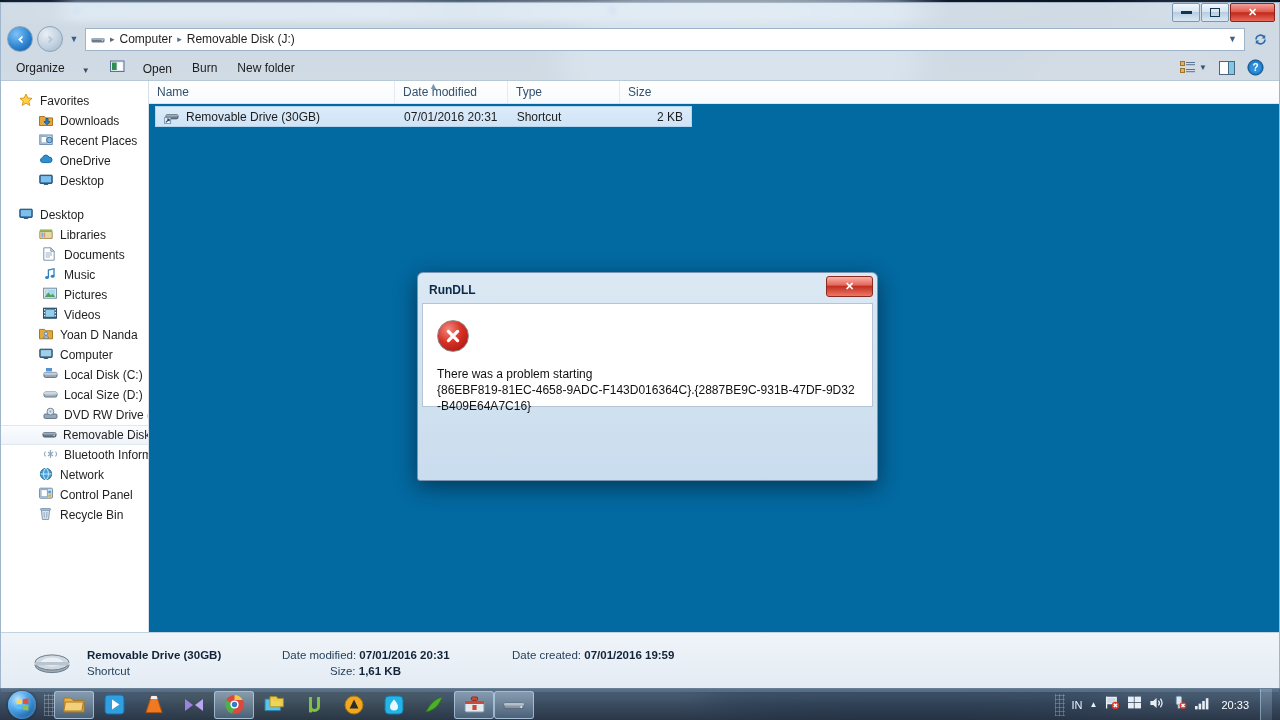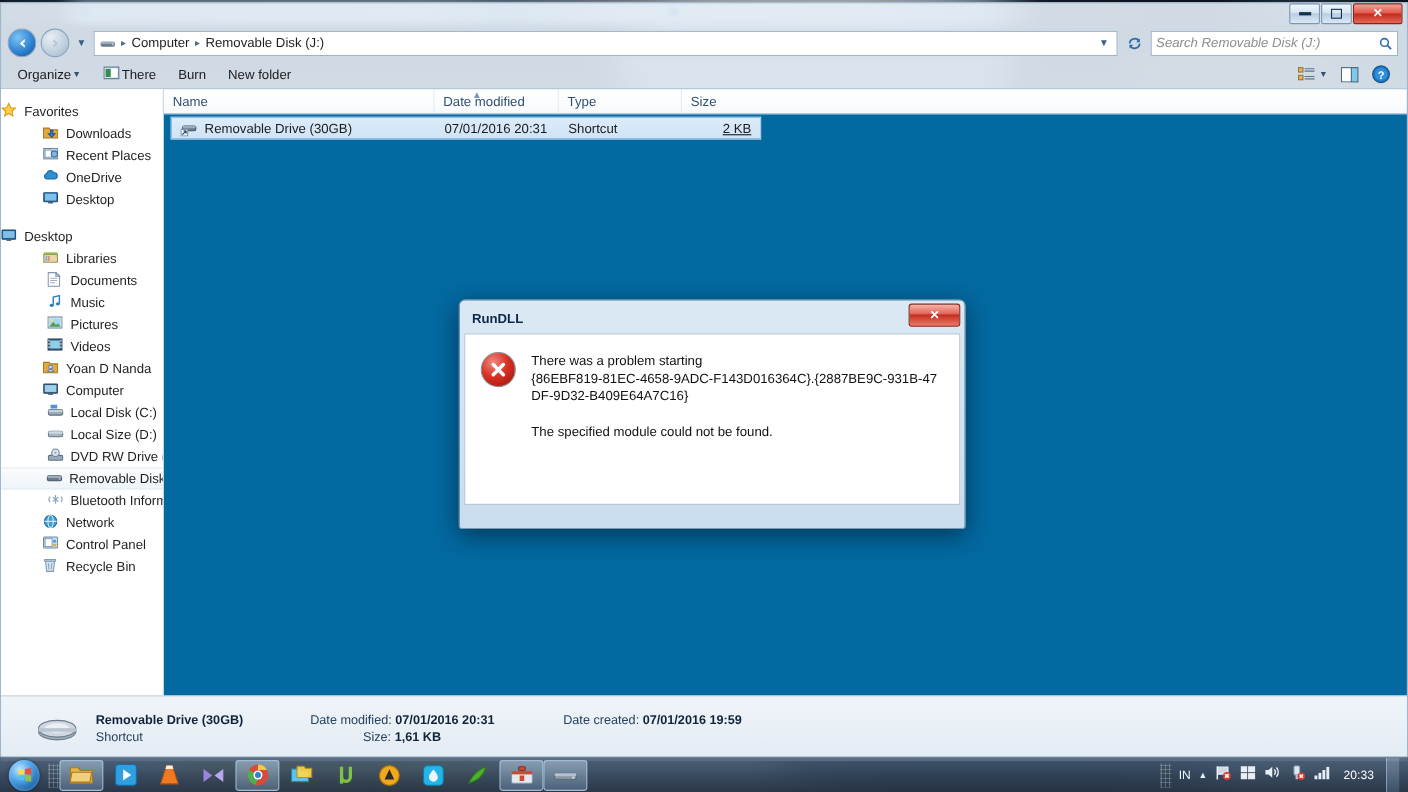--- a/index.html
+++ b/index.html
@@ -60,32 +60,32 @@
                 border: 1px solid transparent; color:#2f6ba8; font-size: 12px; }
   .searchfield {
     width: 225px; height: 23px; background: #fff; border: 1px solid #9cb3c9;
     display: flex; align-items: center; padding: 0 4px; gap: 4px;
   }
   .searchfield .ph { flex:1; font-style: italic; color: #8d8d8d; font-size: 12px; }
 
   
   .toolbar { height: 26px; display: flex; align-items: center; padding: 0 6px; gap: 2px;
              border-bottom: 1px solid #b7c8d9; }
-  .tbitem { display: flex; align-items: center; gap: 1px; padding: 3px 9px; font-size: 12px; color: #1c1c1c; }
+  .tbitem { display: flex; align-items: flex-end; gap: 17px; padding: 3px 9px; font-size: 12px; color: #1c1c1c; }
   .tb-right { margin-left: auto; display: flex; align-items: center; gap: 2px; padding-right: 4px; }
   .tb-icon-btn { display:flex; align-items:center; gap:3px; padding: 2px 5px; }
 
   
   .split { display: flex; height: 551px; background: #fff; }
   .navpane {
     width: 148px; background: #fff; border-right: 1px solid #d6e0ea;
     padding-top: 10px; position: relative; overflow: hidden;
   }
   .nav-item { display: flex; align-items: center; gap: 5px; height: 20px; font-size: 12px; color: #1f1f1f;
-              white-space: nowrap; }
+              padding-left: 18px; white-space: nowrap; }
   .nav-item.lvl1 { padding-left: 38px; }
   .nav-item.lvl2 { padding-left: 42px; }
   .nav-item.selected {
     background: linear-gradient(180deg,#fbfcfd 0%,#eef4fa 100%);
     border-top: 1px solid #dfe8f1; border-bottom: 1px solid #dfe8f1;
     margin-left: -1px;
   }
   .nav-gap { height: 14px; }
   .ico { width: 16px; height: 16px; display:inline-block; flex: 0 0 16px; position: relative; }
 
@@ -136,21 +136,21 @@
     border: 1px solid #7b96b2; border-radius: 6px 6px 3px 3px;
     box-shadow: 0 6px 22px rgba(0,0,0,.45);
     padding: 4px;
   }
   .dlg-title { height: 26px; display: flex; align-items: center; padding-left: 7px; position: relative; }
   .dlg-title .t { font-size: 12px; color: #0c2a47; font-weight: bold; }
   .dlg-close { position: absolute; right: 0px; top: -1px; width: 47px; height: 21px; border-radius: 3px;
                border: 1px solid #8c2a1d; display:flex; align-items:center; justify-content:center;
                background: linear-gradient(180deg,#f7b3ab 0%,#e4675a 42%,#c32f20 50%,#ef7767 100%); }
   .dlg-close span { color: #fff; font-size: 11px; font-weight: bold; }
-  .dlg-body { height: 156px; background: #fff; border: 1px solid #b4c4d4; display: flex; padding: 16px 14px 0 14px; gap: 14px; }
+  .dlg-body { height: 104px; background: #fff; border: 1px solid #b4c4d4; display: flex; padding: 16px 14px 0 14px; gap: 14px; flex-direction: column; }
   .err-icon { width: 32px; height: 32px; border-radius: 50%; flex: 0 0 32px;
               background: radial-gradient(circle at 35% 28%, #f08a80 0%, #d93025 45%, #9c1109 100%);
               border: 1px solid #8d8d8d; display:flex; align-items:center; justify-content:center; }
   .dlg-msg { font-size: 12px; color: #111; line-height: 16px; }
   .dlg-msg .para2 { margin-top: 16px; }
   .dlg-foot { height: 47px; display: flex; align-items: center; justify-content: flex-end; padding-right: 12px; }
   .okbtn { width: 85px; height: 25px; font-size: 12px; color: #111;
            background: linear-gradient(180deg,#f6f6f6 0%,#e6e6e6 100%);
            border: 1px solid #9a9a9a; box-shadow: inset 0 0 0 1px #fdfdfd, 1px 1px 0 #8e8e8e;
            display:flex; align-items:center; justify-content:center; }
@@ -213,43 +213,36 @@
 
     <div class="refreshbtn">
       <svg width="15" height="15" viewBox="0 0 15 15">
         <path d="M3 7.5 A4.5 4.5 0 0 1 11.5 5.6" stroke="#2f6ba8" stroke-width="1.6" fill="none"></path>
         <path d="M12.2 2.8 L12.2 6.4 L8.8 6.4 Z" fill="#2f6ba8"></path>
         <path d="M12 7.5 A4.5 4.5 0 0 1 3.5 9.4" stroke="#2f6ba8" stroke-width="1.6" fill="none"></path>
         <path d="M2.8 12.2 L2.8 8.6 L6.2 8.6 Z" fill="#2f6ba8"></path>
       </svg>
     </div>
 
-    <div class="searchfield">
-      <span class="ph">Search Removable Disk (J:)</span>
-      <svg width="13" height="13" viewBox="0 0 13 13">
-        <circle cx="5.6" cy="5.6" r="3.5" stroke="#2f6ba8" stroke-width="1.4" fill="none"></circle>
-        <line x1="8.3" y1="8.3" x2="11.6" y2="11.6" stroke="#2f6ba8" stroke-width="1.6"></line>
-      </svg>
-    </div>
   </div>
 
   <div class="toolbar">
     <div class="tbitem">
       <span>Organize</span>
       <span style="font-size:8px;color:#33506e;">▼</span>
     </div>
     <div class="tbitem">
       <span class="ico">
         <svg width="15" height="13" viewBox="0 0 15 13">
           <rect x="0.5" y="1" width="13.5" height="10.5" fill="#dfe8f1" stroke="#5a7390"></rect>
           <rect x="2" y="2.6" width="4.6" height="7.4" fill="#2f8f4e"></rect>
           <rect x="7.4" y="2.6" width="5.2" height="7.4" fill="#ffffff"></rect>
         </svg>
       </span>
-      <span>There</span>
+      <span>Open</span>
     </div>
     <div class="tbitem">
       <span>Burn</span>
     </div>
     <div class="tbitem">
       <span>New folder</span>
     </div>
 
     <div class="tb-right">
       <div class="tb-icon-btn">
@@ -521,21 +514,21 @@
               <rect x="2" y="5.6" width="12" height="4.2" rx="1.4" fill="#6b7c8c" stroke="#485868"></rect>
               <rect x="2" y="5.6" width="12" height="1.9" rx="1" fill="#9dadbb"></rect>
               <rect x="0.6" y="8.6" width="6" height="6" fill="#f2f6fa" stroke="#7f95aa"></rect>
               <path d="M1.8 13.4 L5.2 10 M5.2 10 v2.3 M5.2 10 h-2.3" stroke="#1c4e7f" stroke-width="1.1" fill="none"></path>
             </svg>
           </span>
           <span>Removable Drive (30GB)</span>
         </div>
         <div class="cell" style="width:113px;">07/01/2016 20:31</div>
         <div class="cell" style="width:112px;">Shortcut</div>
-        <div class="cell size" style="width:71px;text-decoration:underline;">2 KB</div>
+        <div class="cell size" style="width:71px;">2 KB</div>
       </div>
     </div>
   </div>
 
   <div class="statusbar">
     <span class="ico" style="width:42px;height:34px;flex:0 0 42px;margin-left:18px;">
       <svg width="42" height="34" viewBox="0 0 42 34">
         <ellipse cx="21" cy="19" rx="17" ry="7.6" fill="#9fadb9" stroke="#6b7c8c"></ellipse>
         <ellipse cx="21" cy="16.5" rx="17" ry="7.6" fill="#cfd8e0" stroke="#6b7c8c"></ellipse>
         <ellipse cx="21" cy="16" rx="11" ry="4.4" fill="#eaf0f5"></ellipse>
@@ -571,21 +564,20 @@
   </div>
   <div class="dlg-body">
     <div class="err-icon">
       <svg width="22" height="22" viewBox="0 0 22 22">
         <path d="M6.4 6.4 L15.6 15.6 M15.6 6.4 L6.4 15.6" stroke="#fff" stroke-width="3.2" stroke-linecap="round"></path>
       </svg>
     </div>
     <div class="dlg-msg">
       <div>There was a problem starting</div>
       <div style="word-break:break-all;">{86EBF819-81EC-4658-9ADC-F143D016364C}.{2887BE9C-931B-47DF-9D32-B409E64A7C16}</div>
-      <div class="para2">The specified module could not be found.</div>
     </div>
   </div>
 </div>
 
 <div class="taskbar">
   <div class="startorb">
     <div class="orb">
       <svg width="15" height="15" viewBox="0 0 15 15">
         <path d="M1.6 3.4 L6.9 2.4 L6.9 7 L1.6 7 Z" fill="#ffd84a"></path>
         <path d="M7.8 2.2 L13.4 1.2 L13.4 7 L7.8 7 Z" fill="#e8503a"></path>

